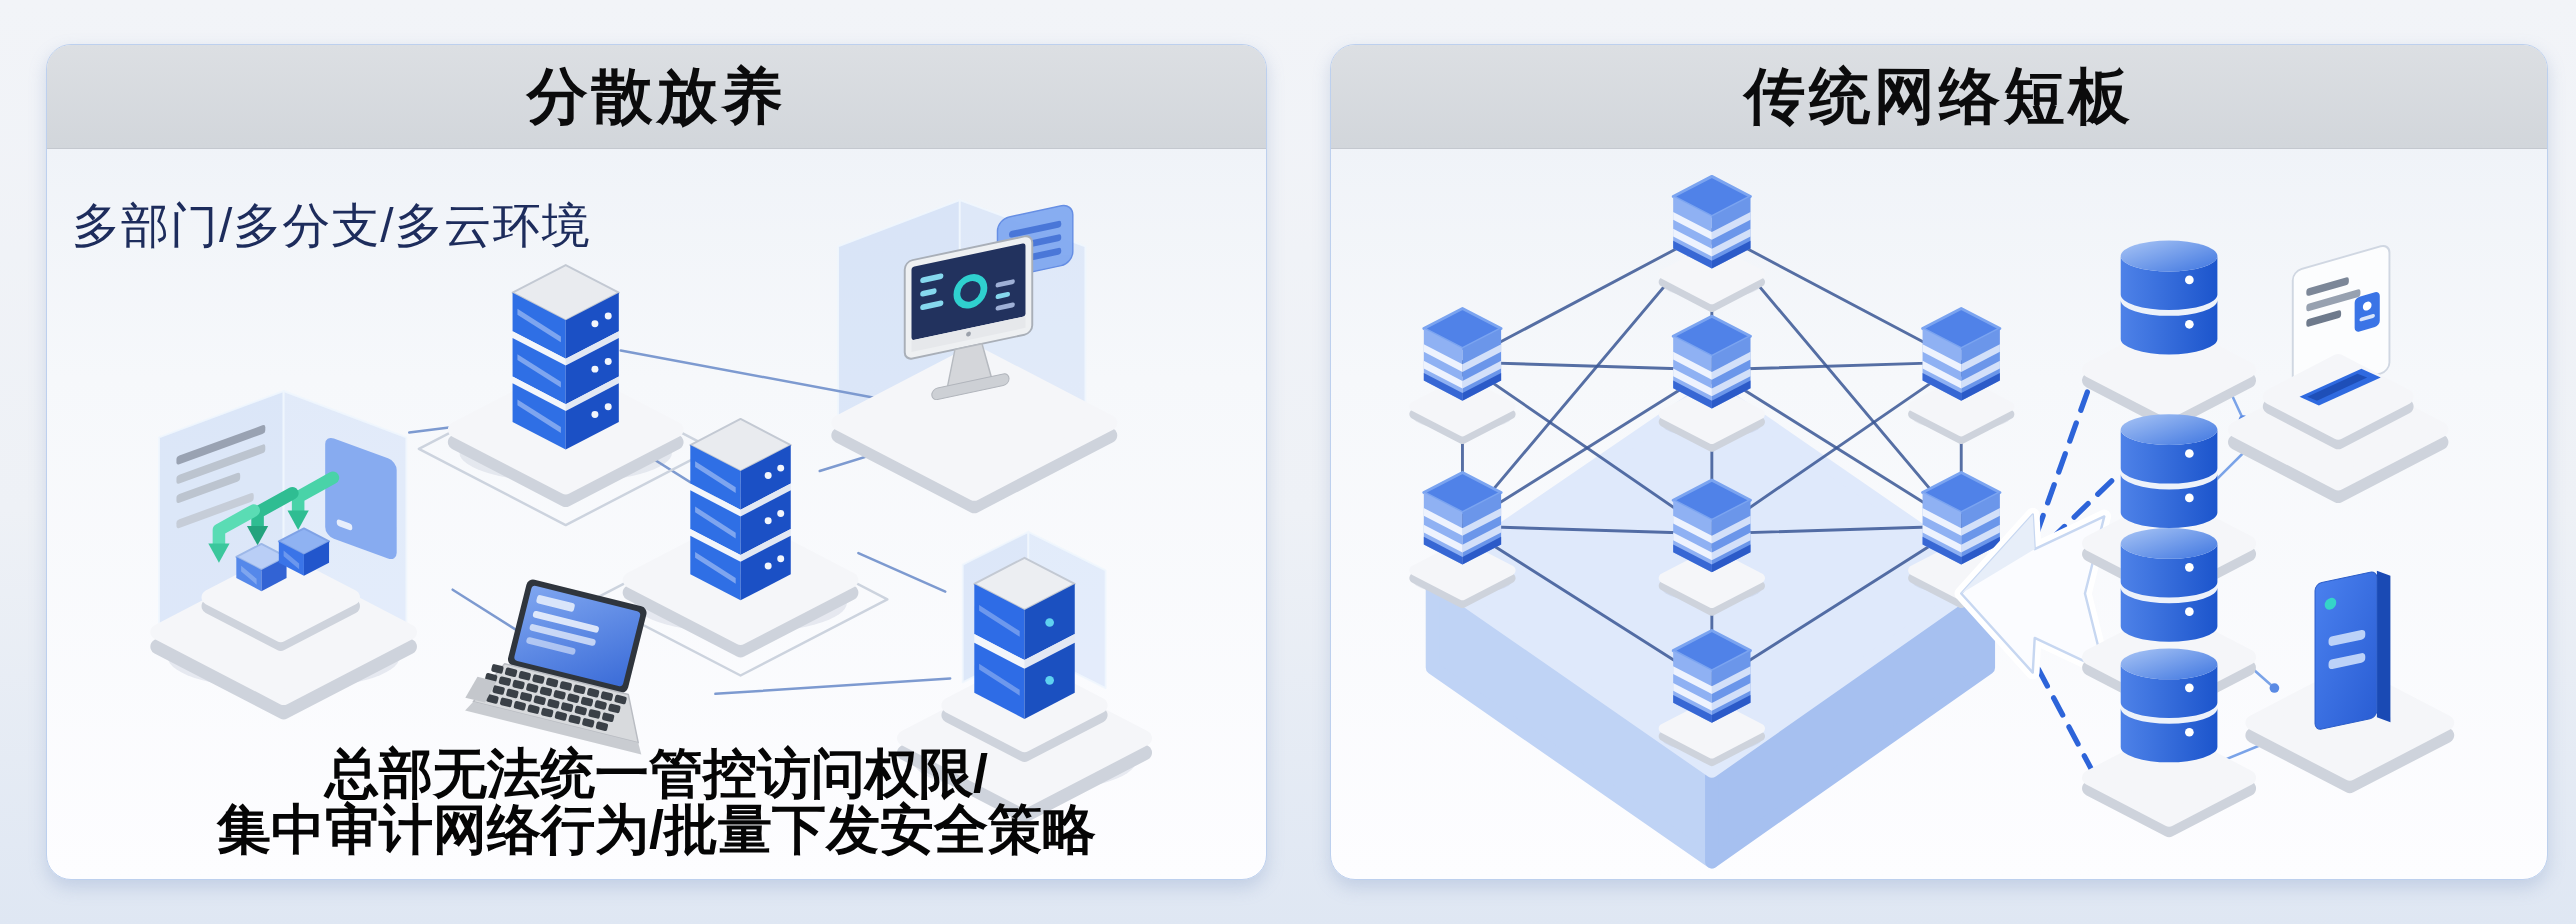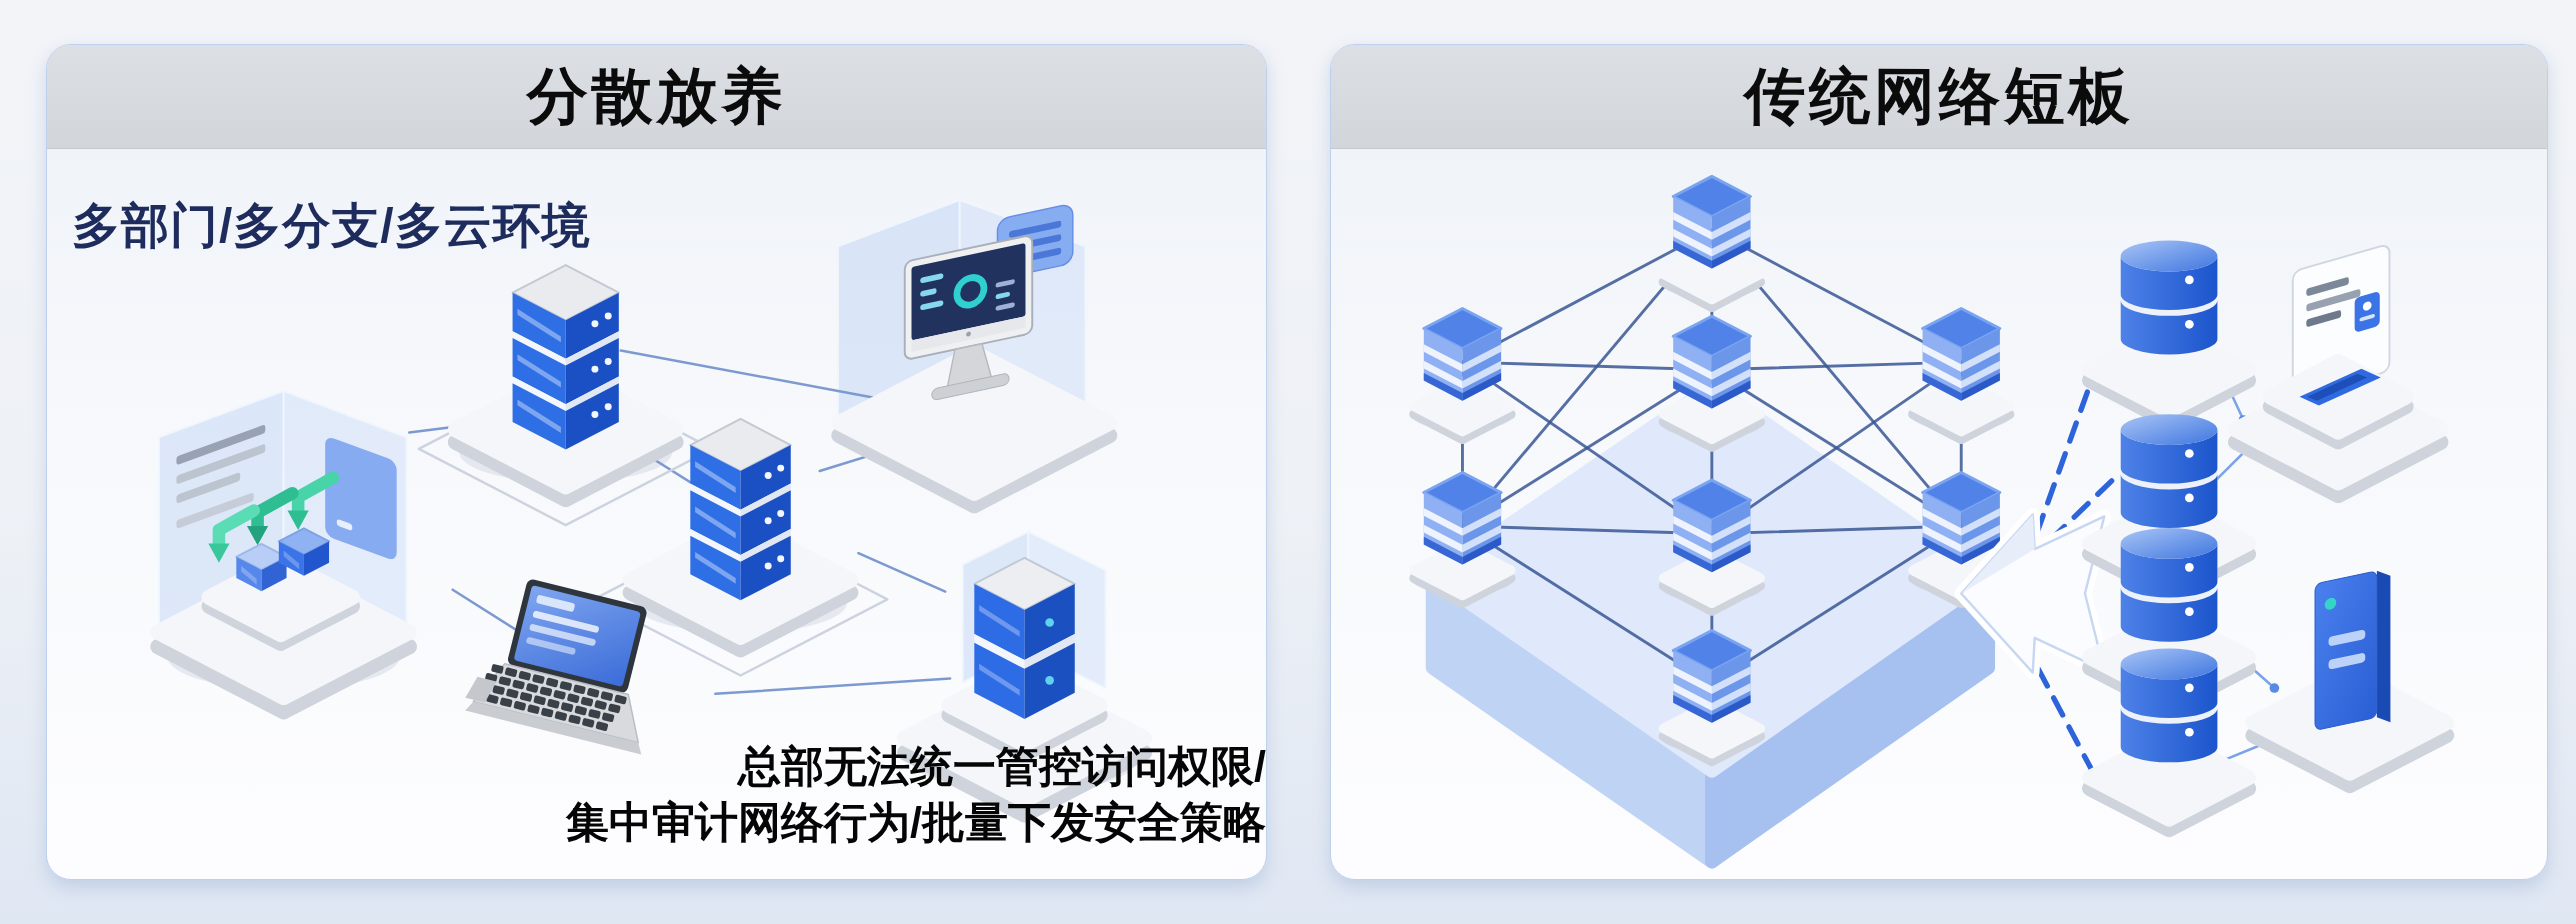--- a/index.html
+++ b/index.html
@@ -21,24 +21,24 @@
     height:103px;display:flex;align-items:center;justify-content:center;
     background:linear-gradient(180deg,#dcdfe3 0%,#d2d6db 100%);
     border-bottom:1px solid #c4c8cf;
     text-align:right;
   }
   .panel-title{font-size:61px;font-weight:800;color:#0b0b0c;letter-spacing:3.9px;}
   .panel-body{position:absolute;top:103px;left:0;right:0;bottom:0;}
   svg.scene{position:absolute;inset:0;width:100%;height:100%;}
   .env-label{
     position:absolute;left:25px;top:46px;
-    font-size:48px;font-weight:700;color:#1d2c5c;letter-spacing:1px;
+    font-size:48px;font-weight:400;color:#1d2c5c;letter-spacing:1px;
   }
   .caption{position:absolute;left:0;right:0;text-align:center;color:#050505;font-weight:700;}
-  #caption-left{bottom:29px;font-size:43px;line-height:56px;text-align:right;}
+  #caption-left{bottom:22px;font-size:54px;line-height:56px;}
   #caption-right{bottom:35px;font-size:46px;letter-spacing:2.9px;}
 </style>
 </head>
 <body>
 
 <div class="panel" id="panel-left">
   <div class="panel-header">
     <div class="panel-title">分散放养</div>
   </div>
   <div class="panel-body">

